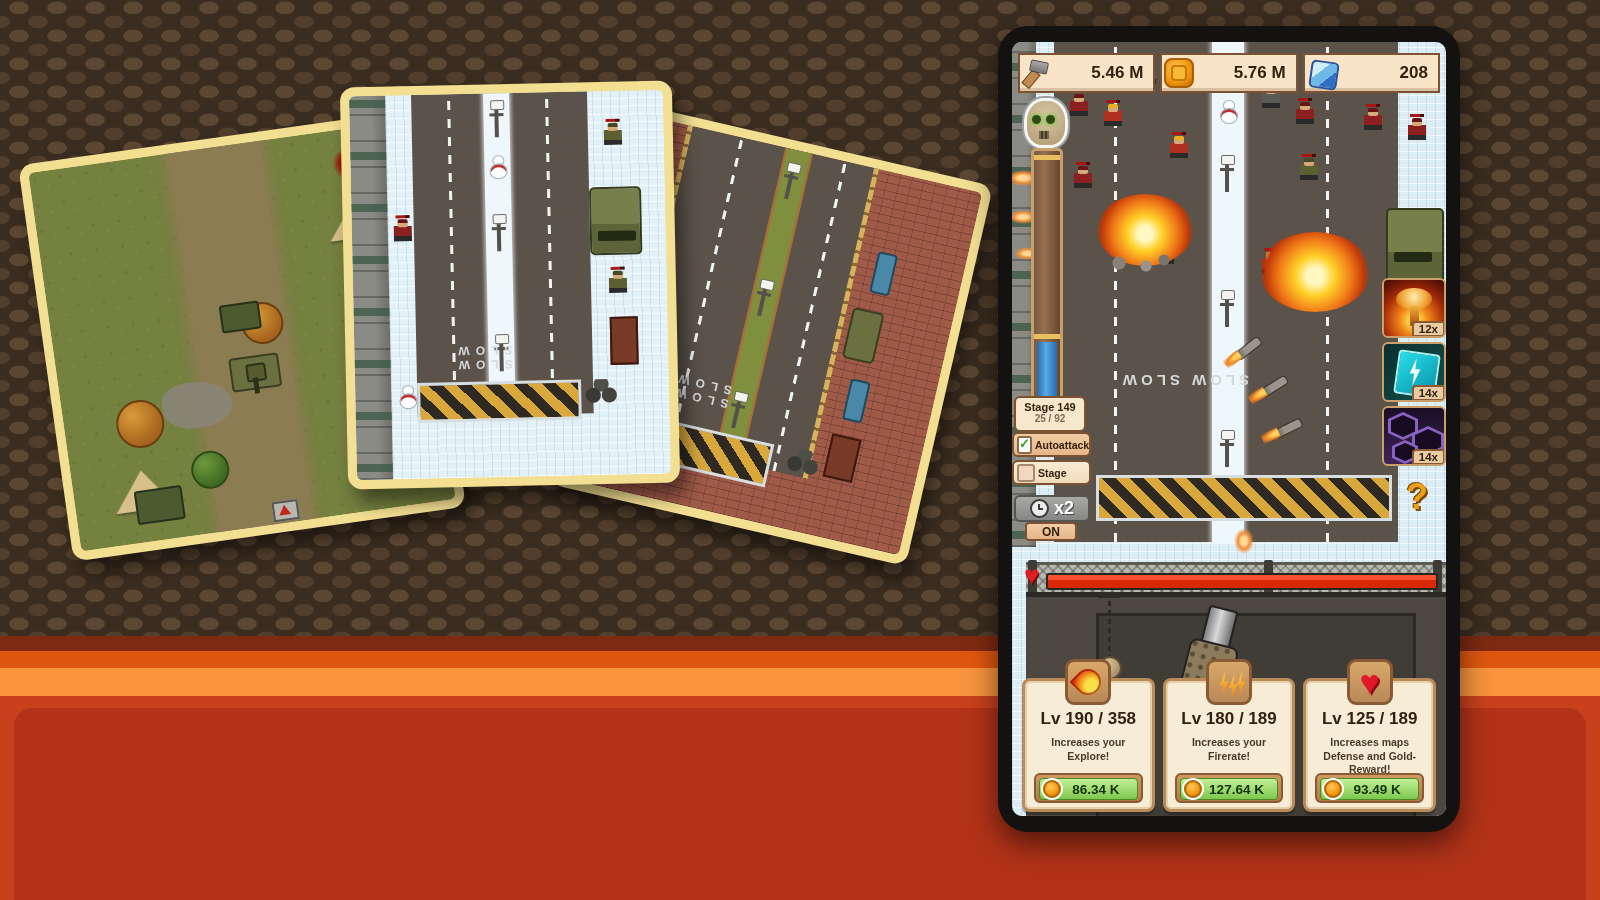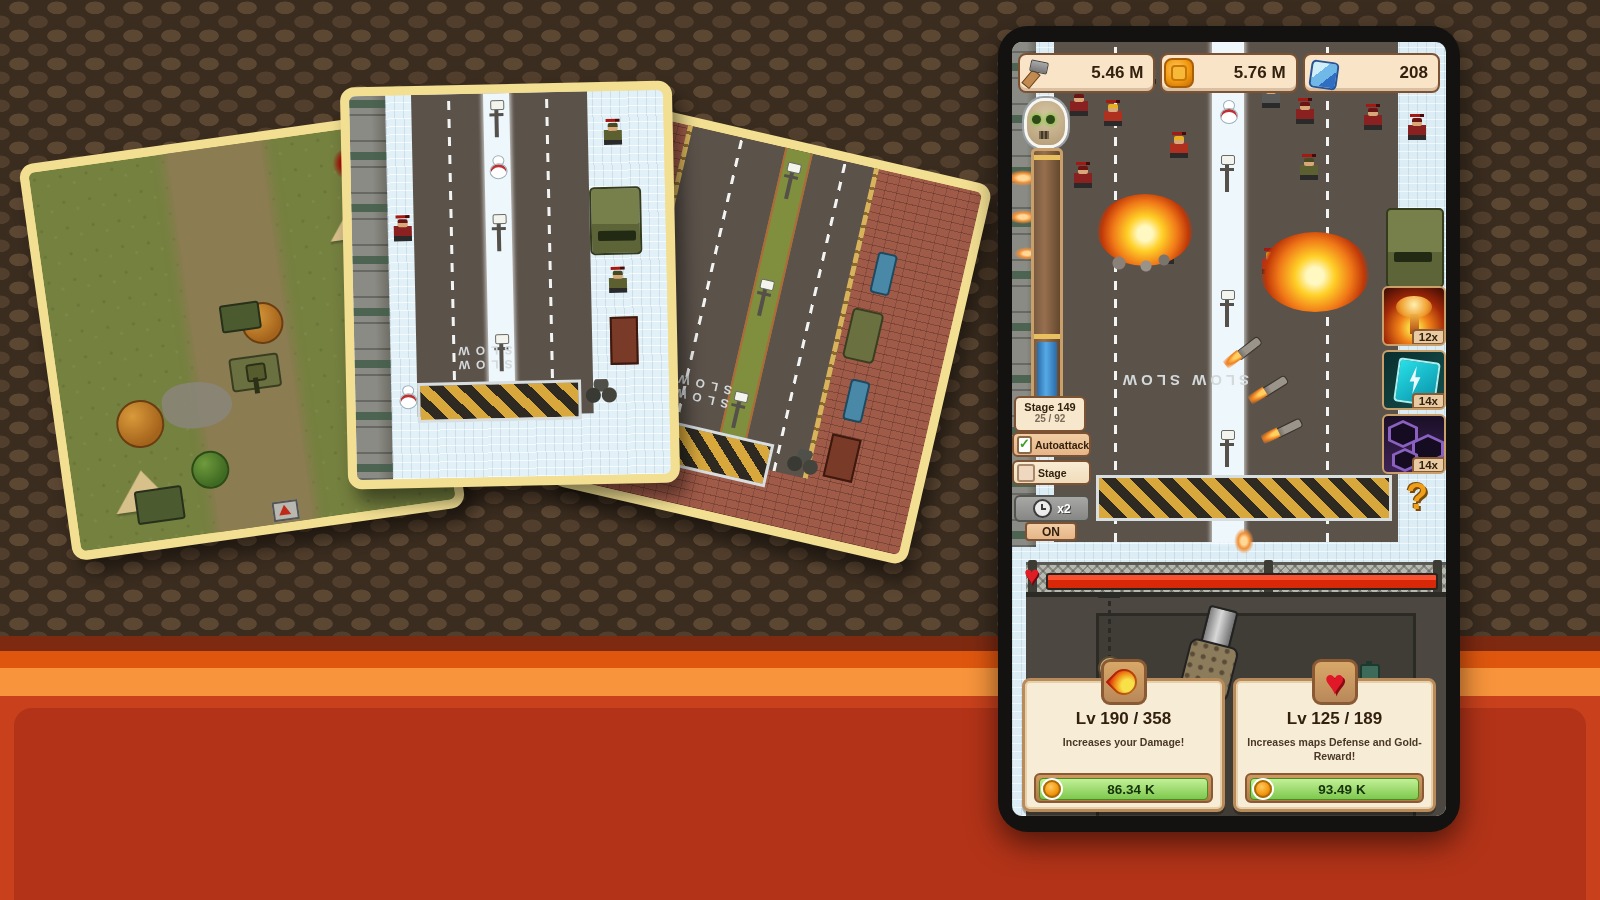--- a/index.html
+++ b/index.html
@@ -97,21 +97,21 @@
   .cannon{left:188px;top:560px;transform:rotate(14deg);}
   .cannon-barrel{position:absolute;left:10px;top:0;width:26px;height:40px;background:linear-gradient(90deg,#808080,#d8d8d8 45%,#707070);border:2px solid #222;border-radius:4px;}
   .cannon-base{position:absolute;left:0;top:36px;width:46px;height:52px;background-color:#8c7c5c;background-image:radial-gradient(circle 3px at 30% 30%, #5a4c38 0 2px, transparent 3px);background-size:11px 11px;border:2px solid #222;border-radius:8px;}
   .mace-chain{left:96px;top:556px;width:3px;height:62px;background:repeating-linear-gradient(0deg,#2a2a26 0 5px,rgba(0,0,0,0) 5px 9px);}
   .mace-bar{left:86px;top:552px;width:22px;height:4px;background:#2a2a26;}
   .mace-ball{left:86px;top:614px;width:20px;height:20px;background:radial-gradient(circle at 35% 30%,#e0cb96,#a8906a 70%);border:2px solid #5a4a30;border-radius:50%;}
   .canister{left:348px;top:622px;width:16px;height:24px;background:#3e6a5a;border:2px solid #1c3a30;border-radius:3px;}
   .canister::before{content:"";position:absolute;left:4px;top:-5px;width:6px;height:5px;background:#1c3a30;}
   
   .pill-row{left:6px;top:11px;right:6px;display:flex;gap:5px;}
-  .pill{flex:1;height:36px;background:#f9e4c8;border:2px solid #7d5233;border-radius:8px;display:flex;align-items:center;box-shadow:inset 0 -3px 0 rgba(125,82,51,.25);}
+  .pill{flex:1;height:36px;background:#f9e4c8;border:2px solid #7d5233;border-radius:0;display:flex;align-items:center;box-shadow:inset 0 -3px 0 rgba(125,82,51,.25);}
   .pill-icon{width:30px;height:30px;margin-left:2px;position:relative;flex:0 0 auto;}
   .pill-val{flex:1;text-align:right;padding-right:10px;font-size:17px;font-weight:bold;color:#33210f;}
   .icon-hammer::before{content:"";position:absolute;left:4px;top:12px;width:8px;height:16px;background:#c08a50;border:1px solid #6a4520;transform:rotate(40deg);}
   .icon-hammer::after{content:"";position:absolute;left:8px;top:3px;width:16px;height:10px;background:linear-gradient(180deg,#a8a8a8,#777);border:1px solid #444;border-radius:2px;transform:rotate(12deg);}
   .icon-medal{background:radial-gradient(circle at 40% 35%,#ffc860,#f2980e 55%,#c06a08);border:2px solid #a85f08;border-radius:8px;width:26px;height:26px;}
   .icon-medal::before{content:"";position:absolute;left:5px;top:5px;width:12px;height:12px;border:2px solid #c87808;border-radius:4px;background:#f8b838;}
   .icon-diamond{width:24px;height:24px;margin:3px;background:linear-gradient(135deg,#cfeef8 0 35%,#6fb8e8 35% 65%,#2f6ec0 65%);border:2px solid #24549a;border-radius:5px;transform:rotate(8deg);}
   .skull{left:12px;top:56px;width:38px;height:44px;background:radial-gradient(circle at 50% 35%,#d8c7a4,#b29a74);border:3px solid #f6f6f2;border-radius:45% 45% 40% 40%;box-shadow:0 0 0 2px #9aa0a4;}
   .skull::before{content:"";position:absolute;left:5px;top:14px;width:9px;height:9px;background:#2e4a18;border-radius:50%;box-shadow:14px 0 0 #2e4a18, 0 0 4px 1px #79c838, 14px 0 4px 1px #79c838;}
   .skull::after{content:"";position:absolute;left:12px;top:30px;width:10px;height:8px;background:repeating-linear-gradient(90deg,#7a6a4c 0 2px,#43382a 2px 4px);}
@@ -124,23 +124,23 @@
   .toggle-btn{left:0;width:79px;height:25px;border:2px solid #7d5233;border-radius:6px;display:flex;align-items:center;gap:3px;padding-left:3px;box-sizing:border-box;}
   .toggle-on{top:390px;background:linear-gradient(180deg,#f2cda4,#e6b588);}
   .toggle-off{top:418px;background:linear-gradient(180deg,#f9ecd4,#f0dcba);}
   .chk{width:14px;height:14px;background:#fff;border:2px solid #8a6a46;border-radius:3px;font-size:13px;line-height:12px;color:#3da022;font-weight:bold;text-align:center;}
   .chk-empty{background:#f0d8c0;border-color:#a8886a;}
   .toggle-label{font-size:10.5px;font-weight:bold;color:#33210f;}
   .x2-box{left:2px;top:453px;width:76px;height:27px;background:linear-gradient(180deg,#a8a8a6,#868684);border:2px solid #55554f;border-radius:6px;display:flex;align-items:center;justify-content:center;gap:5px;box-sizing:border-box;}
   .clock-ic{width:15px;height:15px;background:#ececec;border:2px solid #3c3c3c;border-radius:50%;position:relative;}
   .clock-ic::before{content:"";position:absolute;left:6px;top:3px;width:2px;height:6px;background:#3c3c3c;}
   .clock-ic::after{content:"";position:absolute;left:6px;top:7px;width:5px;height:2px;background:#3c3c3c;}
-  .x2-label{font-size:12px;font-weight:bold;color:#fff;text-shadow:1px 1px 0 #444;}
+  .x2-label{font-size:18px;font-weight:bold;color:#fff;text-shadow:1px 1px 0 #444;}
   .on-box{left:13px;top:480px;width:52px;height:19px;background:linear-gradient(180deg,#f2cda4,#e6b588);border:2px solid #7d5233;border-radius:4px;font-size:12px;font-weight:bold;color:#33210f;text-align:center;line-height:17px;box-sizing:border-box;}
-  .skills{right:0;top:244px;width:64px;display:flex;flex-direction:column;gap:4px;}
+  .skills{right:0;top:236px;width:64px;display:flex;flex-direction:column;gap:4px;}
   .skill{position:relative;height:60px;border:2px solid #caa06a;border-radius:6px;overflow:hidden;box-sizing:border-box;}
   .skill-nuke{background:radial-gradient(circle at 50% 72%, #f8d040 0 12%, #f08018 30%, #a02808 62%, #3a0a04 100%);}
   .nuke-cloud{position:absolute;left:12px;top:8px;width:36px;height:22px;border-radius:50%;background:radial-gradient(circle at 50% 40%,#fff0b0,#f0a030 60%,#c05010);}
   .nuke-stem{position:absolute;left:26px;top:26px;width:9px;height:20px;background:linear-gradient(180deg,#f0b040,#b04810);}
   .skill-zap{background:linear-gradient(135deg,#0a2e2e,#15504e);}
   .zap-card{position:absolute;left:12px;top:8px;width:38px;height:40px;background:linear-gradient(135deg,#28e0e8,#0890a8);border:2px solid #a8f0f0;transform:rotate(8deg);border-radius:4px;}
   .zap-bolt{position:absolute;left:22px;top:14px;width:18px;height:28px;background:#eafcff;clip-path:polygon(60% 0,20% 55%,45% 55%,35% 100%,80% 40%,52% 40%);}
   .skill-hex{background:linear-gradient(180deg,#1a0f26,#3f2358);}
   .hex{position:absolute;clip-path:polygon(50% 0,100% 25%,100% 75%,50% 100%,0 75%,0 25%);background:#8a60c0;}
   .hex-in{position:absolute;clip-path:polygon(50% 0,100% 25%,100% 75%,50% 100%,0 75%,0 25%);background:#150c22;}
@@ -365,25 +365,40 @@
         </div>
       </div>
       <div class="abs help-q">?</div>
 
       <div class="abs cards-row">
         <div class="ucard">
           <div class="ucard-icon">
               <span class="flame"></span>
             </div>
           <div class="ucard-level">Lv 190 / 358</div>
-          <div class="ucard-desc">Increases your Damage!</div>
+          <div class="ucard-desc">Increases your Explore!</div>
           <div class="ucard-price">
             <div class="price-green">
               <span class="coin"></span>
               <span class="price-val">86.34 K</span>
+            </div>
+          </div>
+        </div>
+        <div class="ucard">
+          <div class="ucard-icon">
+            <span class="bolt-o" style="left:8px;top:9px;"></span>
+            <span class="bolt-o" style="left:17px;top:12px;"></span>
+            <span class="bolt-o" style="left:25px;top:9px;"></span>
+          </div>
+          <div class="ucard-level">Lv 180 / 189</div>
+          <div class="ucard-desc">Increases your Firerate!</div>
+          <div class="ucard-price">
+            <div class="price-green">
+              <span class="coin"></span>
+              <span class="price-val">127.64 K</span>
             </div>
           </div>
         </div>
         <div class="ucard">
           <div class="ucard-icon">
               <span class="heart-ic">♥</span>
             </div>
           <div class="ucard-level">Lv 125 / 189</div>
           <div class="ucard-desc">Increases maps Defense and Gold-Reward!</div>
           <div class="ucard-price">

